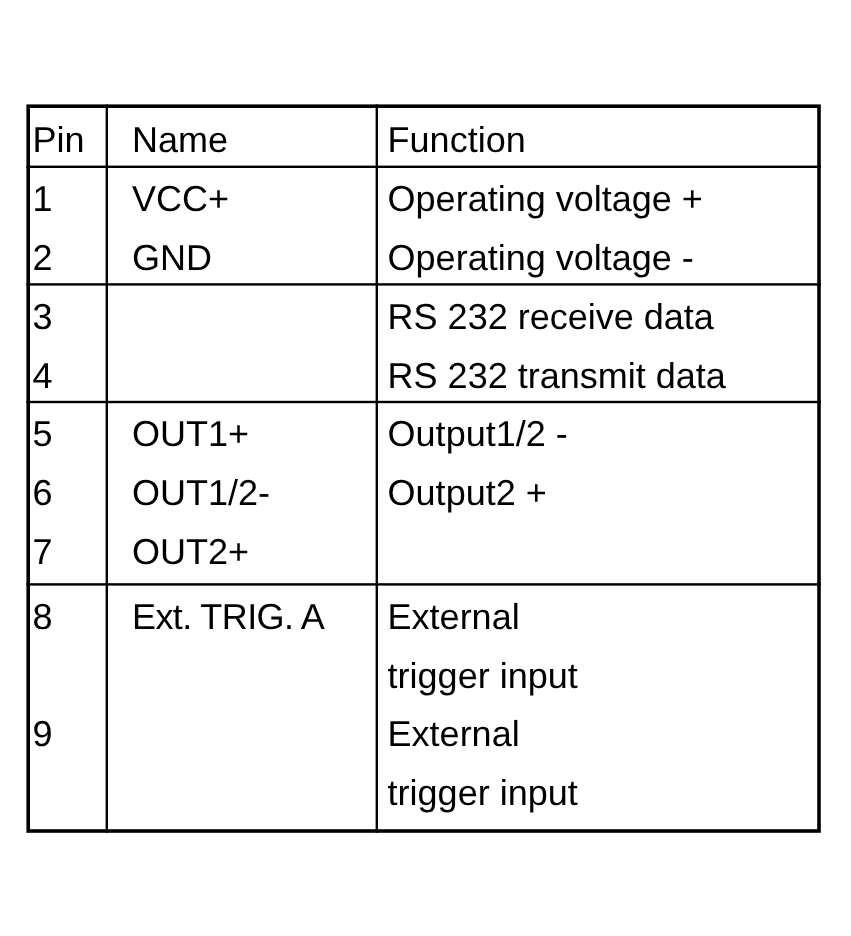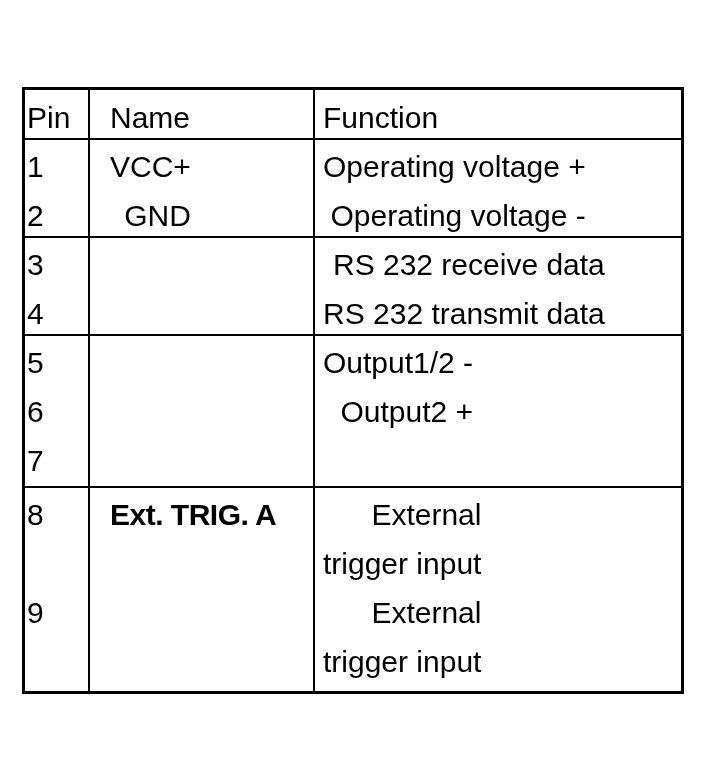--- a/index.html
+++ b/index.html
@@ -70,23 +70,23 @@
   .col-x-pin  { left: 27px;  }
   .col-x-name { left: 110px; }
   .col-x-func { left: 323px; }
 
   .grp-head { top: 93px;  }
   .grp-1    { top: 142px; }
   .grp-2    { top: 240px; }
   .grp-3    { top: 338px; }
   .grp-4    { top: 490px; }
 
-  .line { display: block; height: 49px; text-align: right; }
+  .line { display: block; height: 49px; }
   .line.blank { color: transparent; }
-  .tight { letter-spacing: -0.5px; font-weight: bold; }
+  .tight { letter-spacing: -0.5px; }
 </style>
 </head>
 <body>
 
 <div class="page">
 
   <div class="frame"></div>
   <div class="vrule vrule-1"></div>
   <div class="vrule vrule-2"></div>
   <div class="hrule hrule-head"></div>
@@ -124,20 +124,25 @@
   <div class="cell-text col-x-func grp-2">
     <span class="line">RS 232 receive data</span>
     <span class="line">RS 232 transmit data</span>
   </div>
 
   <div class="cell-text col-x-pin grp-3">
     <span class="line">5</span>
     <span class="line">6</span>
     <span class="line">7</span>
   </div>
+  <div class="cell-text col-x-name grp-3">
+    <span class="line">OUT1+</span>
+    <span class="line">OUT1/2-</span>
+    <span class="line">OUT2+</span>
+  </div>
   <div class="cell-text col-x-func grp-3">
     <span class="line">Output1/2 -</span>
     <span class="line">Output2 +</span>
   </div>
 
   <div class="cell-text col-x-pin grp-4">
     <span class="line">8</span>
     <span class="line blank"></span>
     <span class="line">9</span>
     <span class="line blank"></span>

